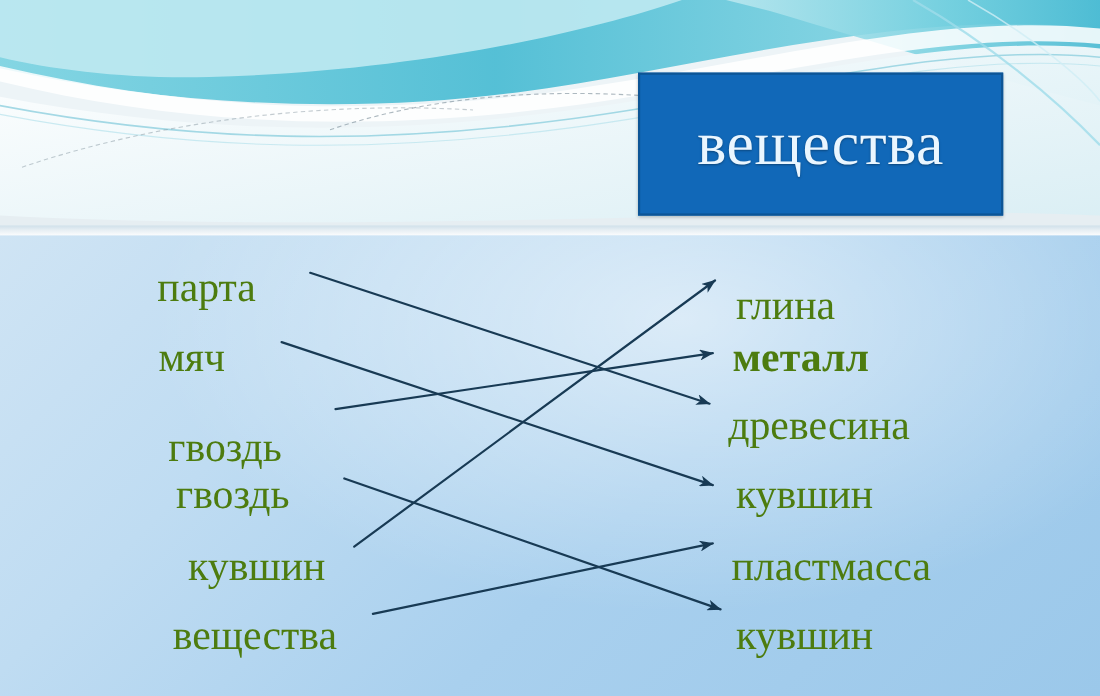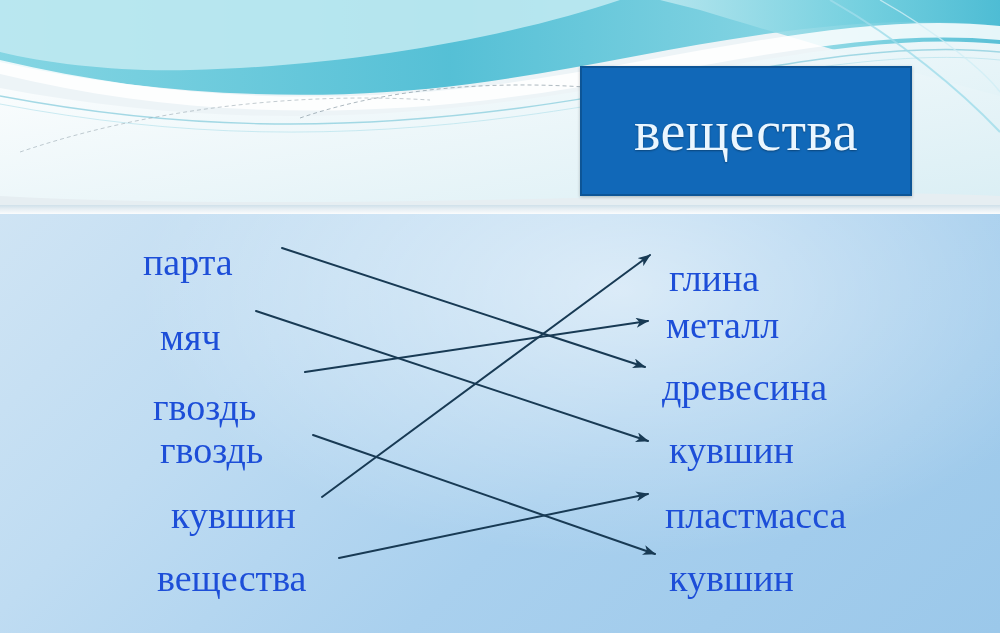--- a/index.html
+++ b/index.html
@@ -54,21 +54,21 @@
     text-shadow:0 1px 2px rgba(0,0,0,.35);
     white-space:nowrap;
   }
   #box-tela{left:85px;top:66px;width:330px;height:126px;}
   #box-veshestva{left:580px;top:66px;width:328px;height:126px;}
 
   
   .word{
     position:absolute;
     font-size:38px;
-    color:#1d4ed8;
+    color:#4d7c0f;
     white-space:nowrap;
     line-height:1;
   }
   .col-left .word{text-align:left;}
   .col-right .word{text-align:left;}
 
   
   #arrows{position:absolute;left:0;top:0;width:1000px;height:633px;pointer-events:none;}
 
   
@@ -139,30 +139,30 @@
         <line x1="256" y1="311" x2="648" y2="441" stroke="#183a54" stroke-width="2" stroke-linecap="round" marker-end="url(#ah)"></line>
         <line x1="305" y1="372" x2="648" y2="321" stroke="#183a54" stroke-width="2" stroke-linecap="round" marker-end="url(#ah)"></line>
         <line x1="313" y1="435" x2="655" y2="554" stroke="#183a54" stroke-width="2" stroke-linecap="round" marker-end="url(#ah)"></line>
         <line x1="322" y1="497" x2="650" y2="255" stroke="#183a54" stroke-width="2" stroke-linecap="round" marker-end="url(#ah)"></line>
         <line x1="339" y1="558" x2="648" y2="494" stroke="#183a54" stroke-width="2" stroke-linecap="round" marker-end="url(#ah)"></line>
       </g>
   </svg>
 
   <div class="col-left">
     <div class="word" style="left:143px;top:243px;"><span>парта</span></div>
-    <div class="word" style="left:160px;top:306px;margin-top:12px;"><span>мяч</span></div>
+    <div class="word" style="left:144px;top:306px;"><span>мяч</span></div>
     <div class="word" style="left:153px;top:368px;margin-top:20px;"><span>гвоздь</span></div>
     <div class="word" style="left:160px;top:431px;"><span>гвоздь</span></div>
     <div class="word" style="left:171px;top:496px;text-align:right;"><span>кувшин</span></div>
     <div class="word" style="left:157px;top:559px;"><span>вещества</span></div>
   </div>
 
   <div class="col-right">
     <div class="word" style="left:669px;top:243px;margin-top:16px;"><span>глина</span></div>
-    <div class="word" style="left:666px;top:306px;"><span>металл</span></div>
+    <div class="word" style="left:666px;top:306px;font-weight:bold;"><span>металл</span></div>
     <div class="word" style="left:662px;top:368px;"><span>древесина</span></div>
     <div class="word" style="left:669px;top:431px;"><span>кувшин</span></div>
     <div class="word" style="left:665px;top:496px;"><span>пластмасса</span></div>
     <div class="word" style="left:669px;top:559px;"><span>кувшин</span></div>
   </div>
 
 
 </div>
 
 </body></html>

